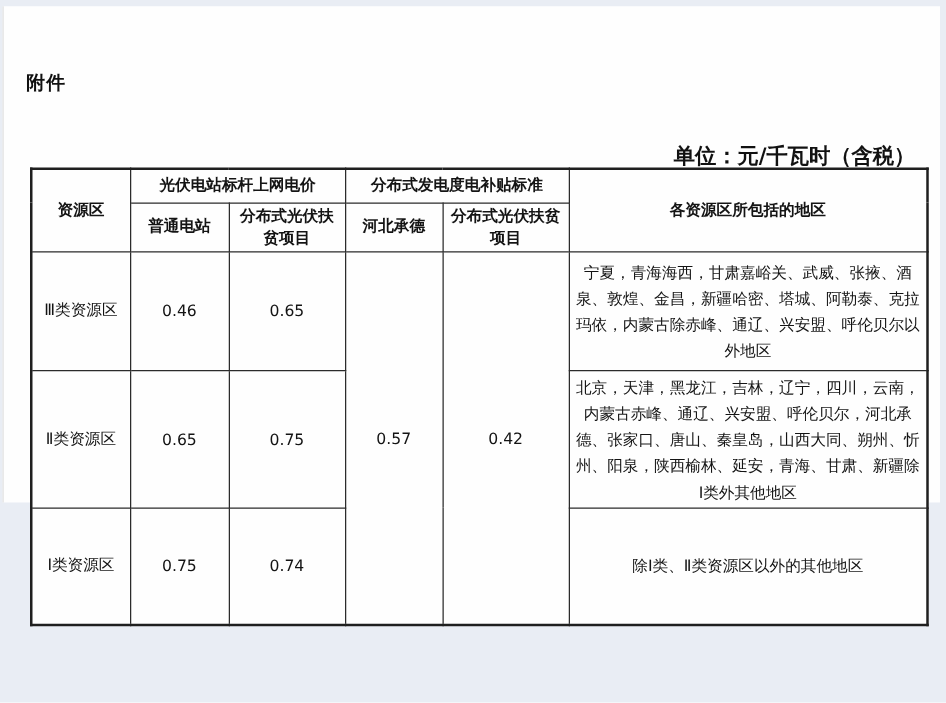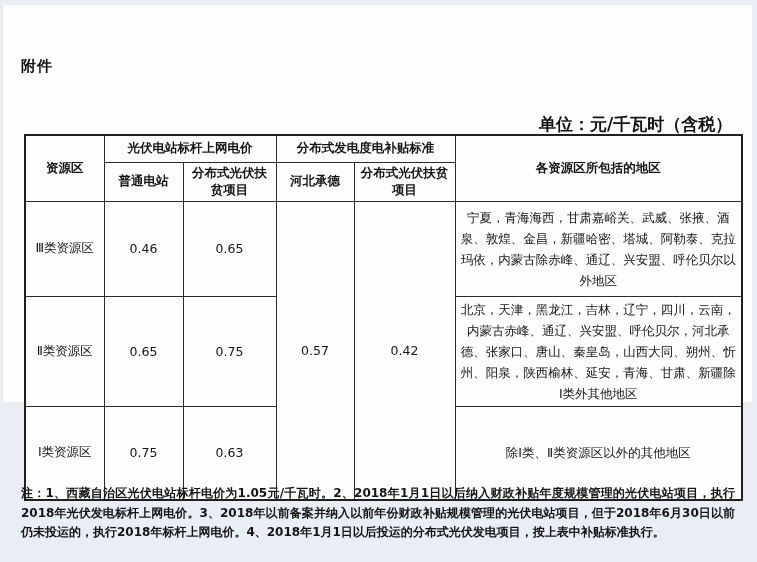--- a/index.html
+++ b/index.html
@@ -108,21 +108,20 @@
       <tr style="height:96px">
         <td>Ⅱ类资源区</td>
         <td>0.65</td>
         <td>0.75</td>
         <td class="region-cell">北京，天津，黑龙江，吉林，辽宁，四川，云南，内蒙古赤峰、通辽、兴安盟、呼伦贝尔，河北承德、张家口、唐山、秦皇岛，山西大同、朔州、忻州、阳泉，陕西榆林、延安，青海、甘肃、新疆除Ⅰ类外其他地区</td>
       </tr>
 
       <tr style="height:94px">
         <td>Ⅰ类资源区</td>
         <td>0.75</td>
-        <td>0.63</td>
+        <td>0.74</td>
         <td class="region-cell" style="text-align:center;">除Ⅰ类、Ⅱ类资源区以外的其他地区</td>
       </tr>
     </tbody>
   </table>
 
-  <div class="footnote">注：1、西藏自治区光伏电站标杆电价为1.05元/千瓦时。2、2018年1月1日以后纳入财政补贴年度规模管理的光伏电站项目，执行2018年光伏发电标杆上网电价。3、2018年以前备案并纳入以前年份财政补贴规模管理的光伏电站项目，但于2018年6月30日以前仍未投运的，执行2018年标杆上网电价。4、2018年1月1日以后投运的分布式光伏发电项目，按上表中补贴标准执行。</div>
 
 </div>
 
 </body></html>

